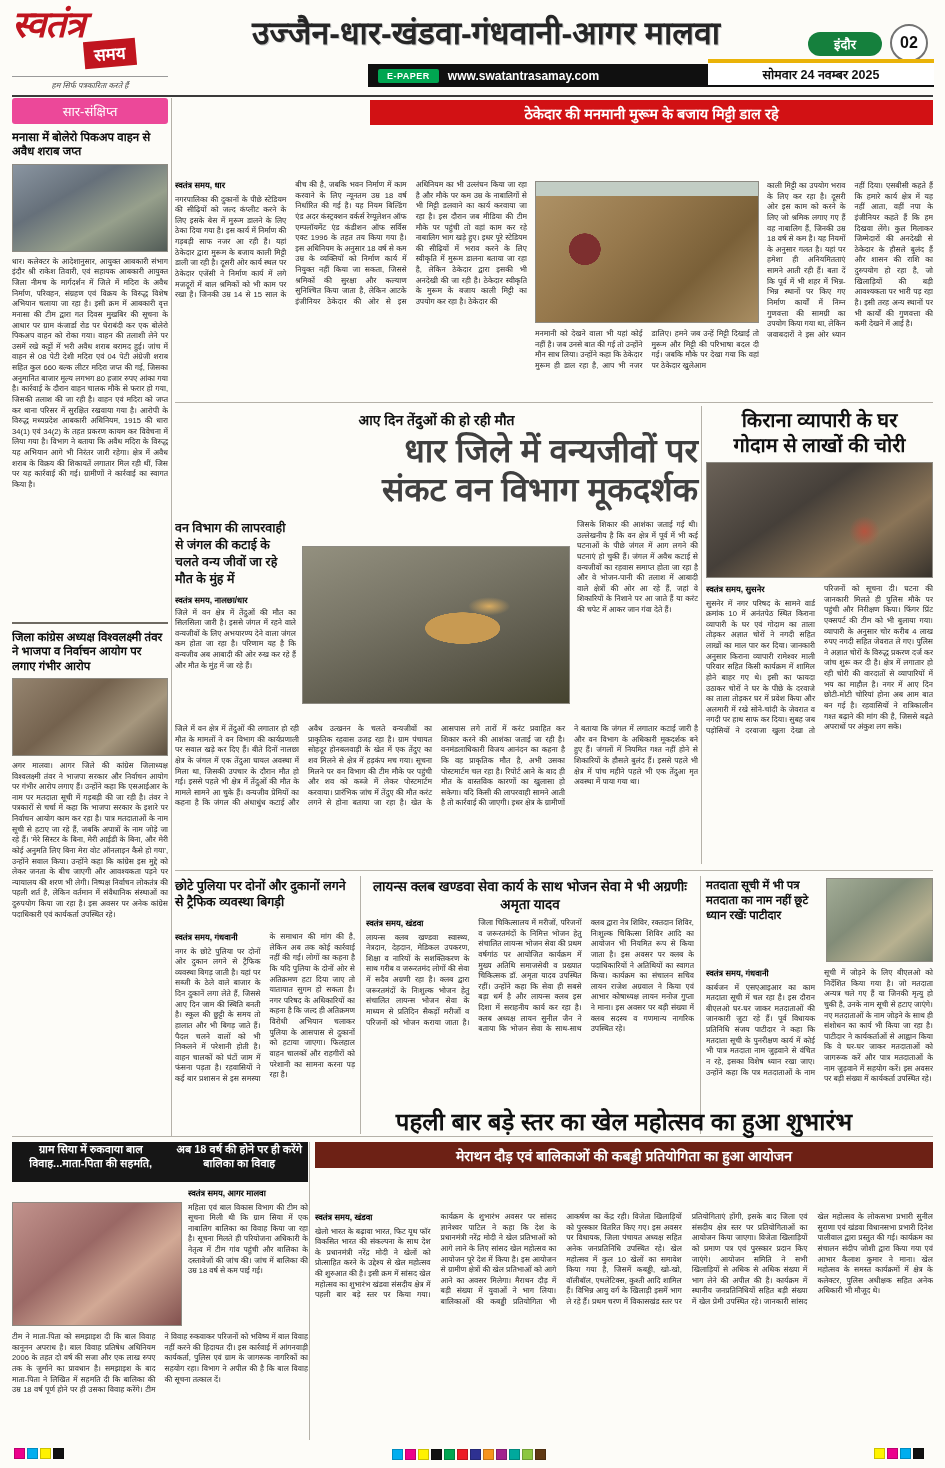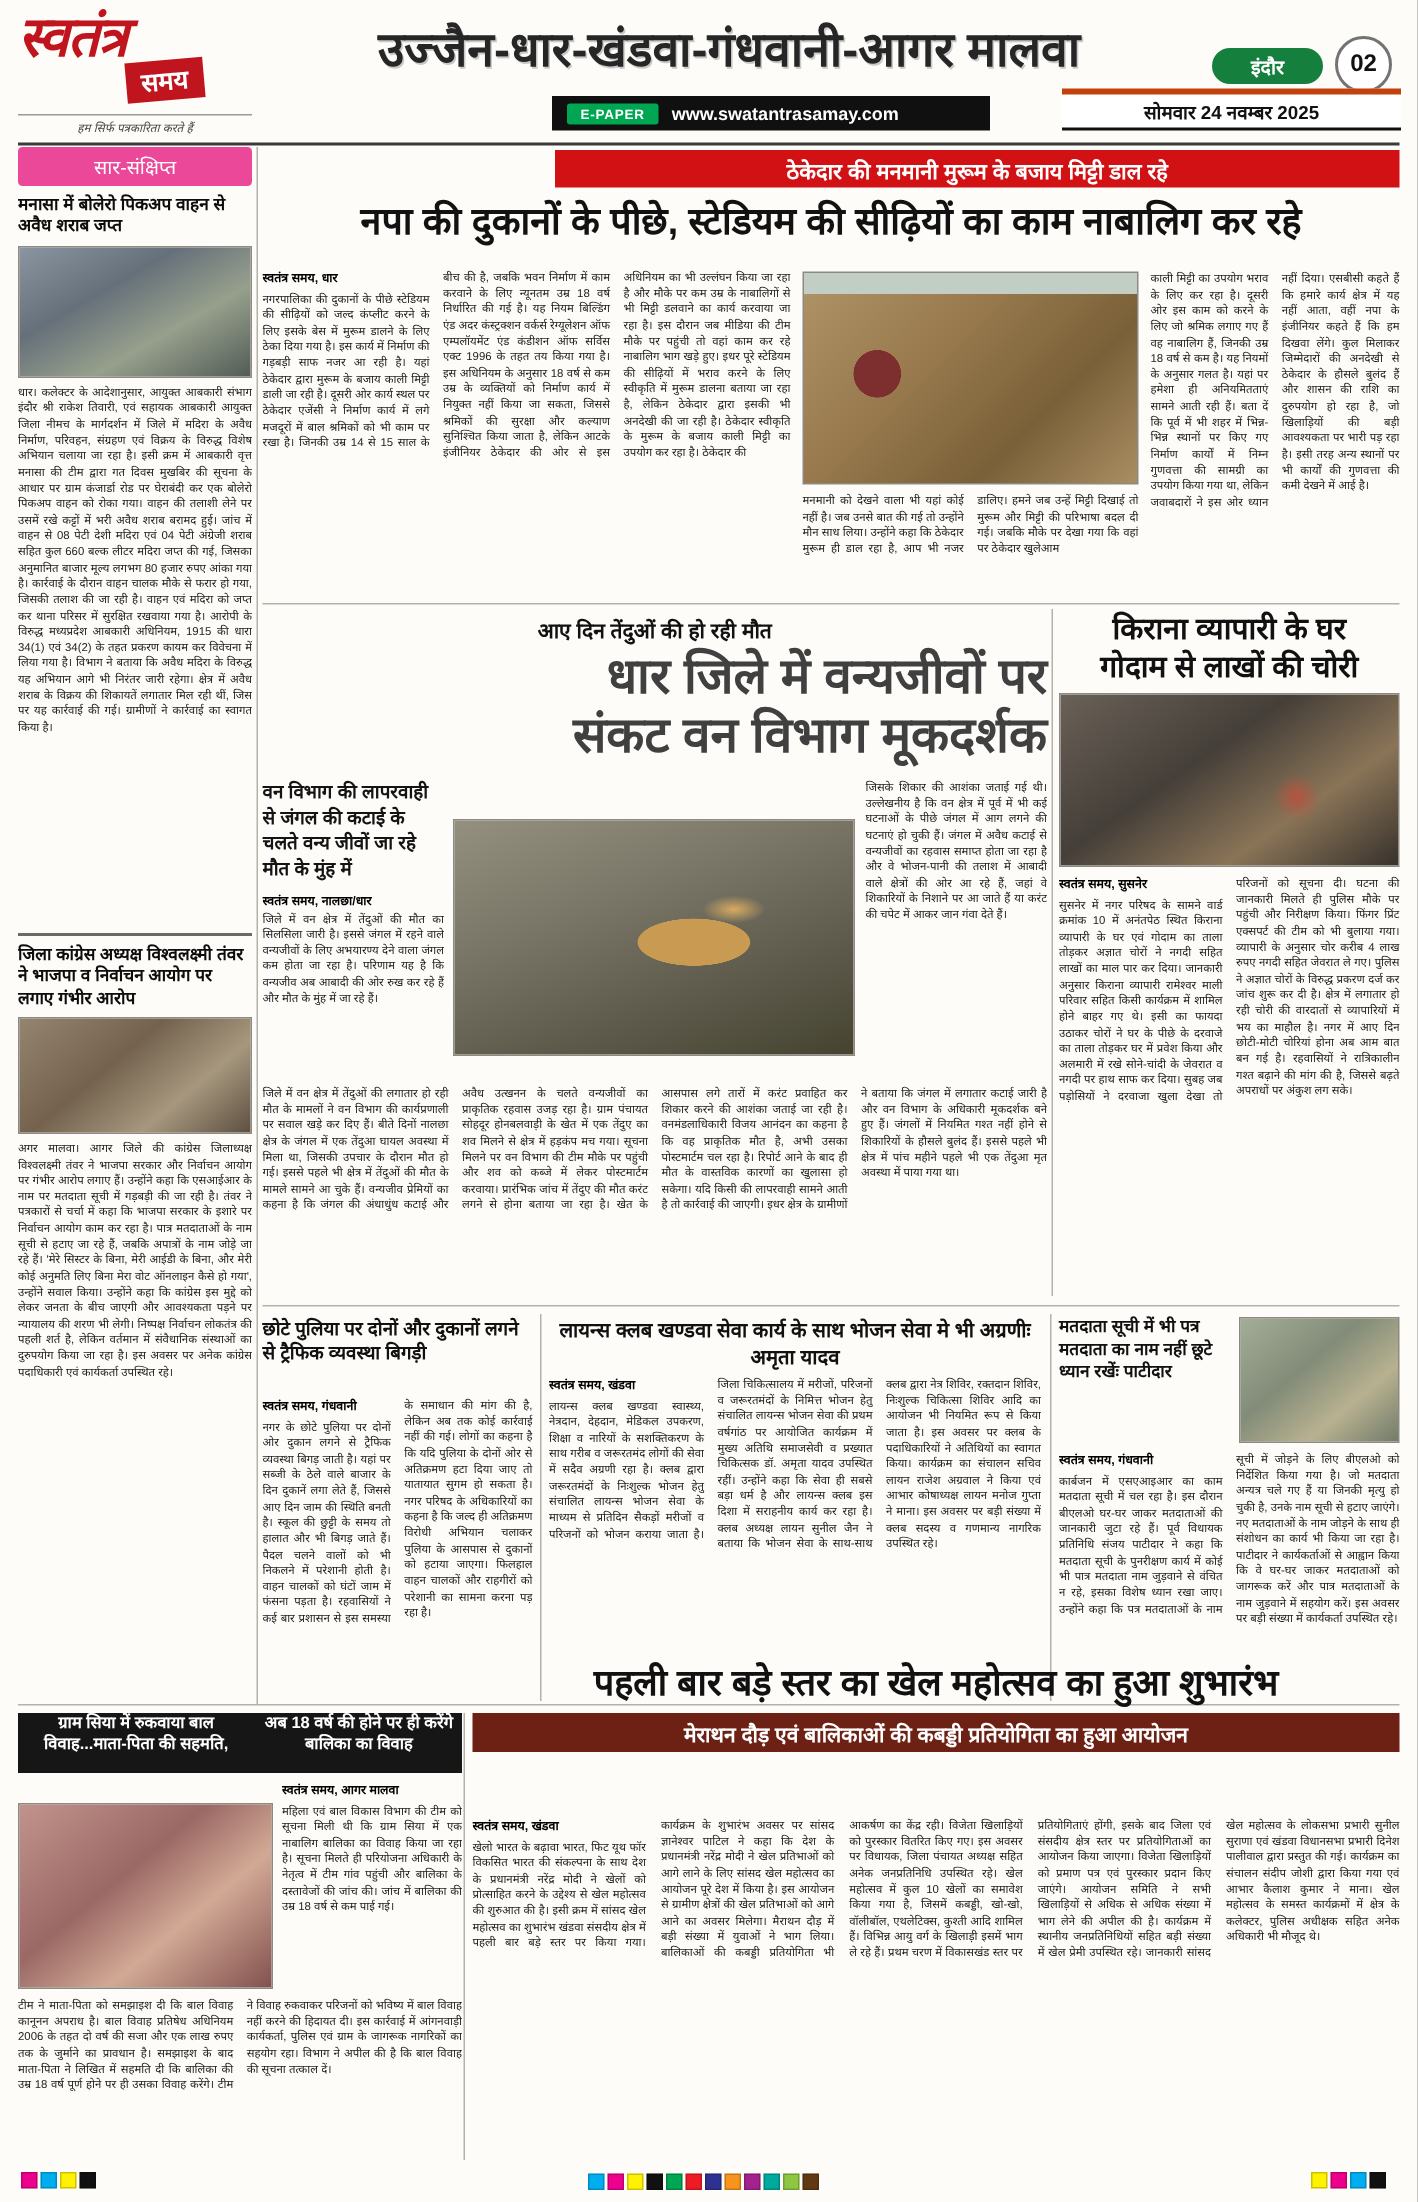--- a/index.html
+++ b/index.html
@@ -23,25 +23,25 @@
   .logo-samay{position:absolute;left:72px;top:34px;background:#c0151f;color:#fff;font-size:17px;
               font-weight:800;padding:2px 10px;transform:rotate(-5deg);}
   .tagline{position:absolute;left:0px;top:70px;width:156px;font-size:7.8px;color:#454545;
            font-style:italic;text-align:center;border-top:1px solid #9a9a9a;padding-top:3px;}
   .region-title{position:absolute;left:172px;top:16px;width:628px;text-align:center;font-size:32px;
                 font-weight:800;color:#262626;text-shadow:1px 1px 0 #c9c9c9;line-height:1.1;}
   .edition-pill{position:absolute;left:808px;top:32px;width:74px;height:24px;background:#15803d;color:#fff;
                 font-weight:700;font-size:13px;border-radius:12px;display:flex;align-items:center;justify-content:center;}
   .page-circle{position:absolute;left:890px;top:24px;width:38px;height:38px;background:#fff;border:2px solid #737373;
                border-radius:50%;display:flex;align-items:center;justify-content:center;font-size:16px;font-weight:800;}
-  .infobar-black{position:absolute;left:368px;top:64px;width:292px;height:23px;background:#101010;
+  .infobar-black{position:absolute;left:368px;top:64px;width:340px;height:23px;background:#101010;
                  display:flex;align-items:center;gap:9px;padding:0 10px;}
   .epaper-chip{background:#00a651;color:#fff;font-size:9px;font-weight:800;padding:2px 9px;border-radius:2px;letter-spacing:.5px;}
   .website{color:#fff;font-size:12px;font-weight:700;}
-  .infobar-date{position:absolute;left:708px;top:59px;width:226px;height:28px;border-top:4px solid #c2410c;
+  .infobar-date{position:absolute;left:708px;top:59px;width:226px;height:28px;border-top:4px solid #eab308;
                 border-bottom:2px solid #101010;background:#fff;display:flex;align-items:center;justify-content:center;
                 font-size:12.5px;font-weight:800;}
 
   
   .sidebar{position:absolute;left:12px;top:98px;width:156px;height:1038px;overflow:hidden;}
   .sidebar-title{background:#ec4899;color:#fff;font-size:13px;font-weight:400;text-align:center;
                  padding:4px 0;border-radius:3px;margin-bottom:4px;}
   .sb-headline{font-size:11.5px;font-weight:800;line-height:1.25;margin:6px 0 5px;color:#0d0d0d;}
   .sb-photo{position:relative;width:100%;height:88px;margin-bottom:5px;border:1px solid #8d8a82;}
   .sb-photo.s2{height:78px;}
@@ -145,21 +145,20 @@
     <div class="sb-photo photo-liquor"></div>
     <div class="sb-body s1">धार। कलेक्टर के आदेशानुसार, आयुक्त आबकारी संभाग इंदौर श्री राकेश तिवारी, एवं सहायक आबकारी आयुक्त जिला नीमच के मार्गदर्शन में जिले में मदिरा के अवैध निर्माण, परिवहन, संग्रहण एवं विक्रय के विरुद्ध विशेष अभियान चलाया जा रहा है। इसी क्रम में आबकारी वृत्त मनासा की टीम द्वारा गत दिवस मुखबिर की सूचना के आधार पर ग्राम कंजार्डा रोड पर घेराबंदी कर एक बोलेरो पिकअप वाहन को रोका गया। वाहन की तलाशी लेने पर उसमें रखे कट्टों में भरी अवैध शराब बरामद हुई। जांच में वाहन से 08 पेटी देशी मदिरा एवं 04 पेटी अंग्रेजी शराब सहित कुल 660 बल्क लीटर मदिरा जप्त की गई, जिसका अनुमानित बाजार मूल्य लगभग 80 हजार रुपए आंका गया है। कार्रवाई के दौरान वाहन चालक मौके से फरार हो गया, जिसकी तलाश की जा रही है। वाहन एवं मदिरा को जप्त कर थाना परिसर में सुरक्षित रखवाया गया है। आरोपी के विरुद्ध मध्यप्रदेश आबकारी अधिनियम, 1915 की धारा 34(1) एवं 34(2) के तहत प्रकरण कायम कर विवेचना में लिया गया है। विभाग ने बताया कि अवैध मदिरा के विरुद्ध यह अभियान आगे भी निरंतर जारी रहेगा। क्षेत्र में अवैध शराब के विक्रय की शिकायतें लगातार मिल रही थीं, जिस पर यह कार्रवाई की गई। ग्रामीणों ने कार्रवाई का स्वागत किया है।</div>
     <div class="sb-div"></div>
     <div class="sb-headline">जिला कांग्रेस अध्यक्ष विश्वलक्ष्मी तंवर ने भाजपा व निर्वाचन आयोग पर लगाए गंभीर आरोप</div>
     <div class="sb-photo s2 photo-congress"></div>
     <div class="sb-body s2">अगर मालवा। आगर जिले की कांग्रेस जिलाध्यक्ष विश्वलक्ष्मी तंवर ने भाजपा सरकार और निर्वाचन आयोग पर गंभीर आरोप लगाए हैं। उन्होंने कहा कि एसआईआर के नाम पर मतदाता सूची में गड़बड़ी की जा रही है। तंवर ने पत्रकारों से चर्चा में कहा कि भाजपा सरकार के इशारे पर निर्वाचन आयोग काम कर रहा है। पात्र मतदाताओं के नाम सूची से हटाए जा रहे हैं, जबकि अपात्रों के नाम जोड़े जा रहे हैं। 'मेरे सिस्टर के बिना, मेरी आईडी के बिना, और मेरी कोई अनुमति लिए बिना मेरा वोट ऑनलाइन कैसे हो गया', उन्होंने सवाल किया। उन्होंने कहा कि कांग्रेस इस मुद्दे को लेकर जनता के बीच जाएगी और आवश्यकता पड़ने पर न्यायालय की शरण भी लेगी। निष्पक्ष निर्वाचन लोकतंत्र की पहली शर्त है, लेकिन वर्तमान में संवैधानिक संस्थाओं का दुरुपयोग किया जा रहा है। इस अवसर पर अनेक कांग्रेस पदाधिकारी एवं कार्यकर्ता उपस्थित रहे।</div>
   </div>
   <div class="vline" style="left:171px;top:98px;height:1038px;"></div>
 
   <div class="kicker-lead">ठेकेदार की मनमानी मुरूम के बजाय मिट्टी डाल रहे</div>
-  <div class="lead-headline">नपा की दुकानों के पीछे, स्टेडियम की सीढ़ियों का काम नाबालिग कर रहे</div>
   <div class="abs lead-left body-text cols-3">
     <span class="byline">स्वतंत्र समय, धार</span>
     <span>नगरपालिका की दुकानों के पीछे स्टेडियम की सीढ़ियों को जल्द कंप्लीट करने के लिए इसके बेस में मुरूम डालने के लिए ठेका दिया गया है। इस कार्य में निर्माण की गड़बड़ी साफ नजर आ रही है। यहां ठेकेदार द्वारा मुरूम के बजाय काली मिट्टी डाली जा रही है। दूसरी ओर कार्य स्थल पर ठेकेदार एजेंसी ने निर्माण कार्य में लगे मजदूरों में बाल श्रमिकों को भी काम पर रखा है। जिनकी उम्र 14 से 15 साल के बीच की है, जबकि भवन निर्माण में काम करवाने के लिए न्यूनतम उम्र 18 वर्ष निर्धारित की गई है। यह नियम बिल्डिंग एंड अदर कंस्ट्रक्शन वर्कर्स रेग्यूलेशन ऑफ एम्पलॉयमेंट एंड कंडीशन ऑफ सर्विस एक्ट 1996 के तहत तय किया गया है। इस अधिनियम के अनुसार 18 वर्ष से कम उम्र के व्यक्तियों को निर्माण कार्य में नियुक्त नहीं किया जा सकता, जिससे श्रमिकों की सुरक्षा और कल्याण सुनिश्चित किया जाता है, लेकिन आटके इंजीनियर ठेकेदार की ओर से इस अधिनियम का भी उल्लंघन किया जा रहा है और मौके पर कम उम्र के नाबालिगों से भी मिट्टी डलवाने का कार्य करवाया जा रहा है। इस दौरान जब मीडिया की टीम मौके पर पहुंची तो वहां काम कर रहे नाबालिग भाग खड़े हुए। इधर पूरे स्टेडियम की सीढ़ियों में भराव करने के लिए स्वीकृति में मुरूम डालना बताया जा रहा है, लेकिन ठेकेदार द्वारा इसकी भी अनदेखी की जा रही है। ठेकेदार स्वीकृति के मुरूम के बजाय काली मिट्टी का उपयोग कर रहा है। ठेकेदार की</span>
   </div>
   <div class="photo lead-photo photo-construction"></div>
   <div class="abs lead-below body-text cols-2">मनमानी को देखने वाला भी यहां कोई नहीं है। जब उनसे बात की गई तो उन्होंने मौन साध लिया। उन्होंने कहा कि ठेकेदार मुरूम ही डाल रहा है, आप भी नजर डालिए। हमने जब उन्हें मिट्टी दिखाई तो मुरूम और मिट्टी की परिभाषा बदल दी गई। जबकि मौके पर देखा गया कि वहां पर ठेकेदार खुलेआम</div>
   <div class="abs lead-right body-text cols-2">काली मिट्टी का उपयोग भराव के लिए कर रहा है। दूसरी ओर इस काम को करने के लिए जो श्रमिक लगाए गए हैं वह नाबालिग हैं, जिनकी उम्र 18 वर्ष से कम है। यह नियमों के अनुसार गलत है। यहां पर हमेशा ही अनियमितताएं सामने आती रही हैं। बता दें कि पूर्व में भी शहर में भिन्न-भिन्न स्थानों पर किए गए निर्माण कार्यों में निम्न गुणवत्ता की सामग्री का उपयोग किया गया था, लेकिन जवाबदारों ने इस ओर ध्यान नहीं दिया। एसबीसी कहते हैं कि हमारे कार्य क्षेत्र में यह नहीं आता, वहीं नपा के इंजीनियर कहते हैं कि हम दिखवा लेंगे। कुल मिलाकर जिम्मेदारों की अनदेखी से ठेकेदार के हौसले बुलंद हैं और शासन की राशि का दुरुपयोग हो रहा है, जो खिलाड़ियों की बड़ी आवश्यकता पर भारी पड़ रहा है। इसी तरह अन्य स्थानों पर भी कार्यों की गुणवत्ता की कमी देखने में आई है।</div>
   <div class="hline" style="left:175px;top:402px;width:758px;"></div>
 
   <div class="wl-kicker">आए दिन तेंदुओं की हो रही मौत</div>

